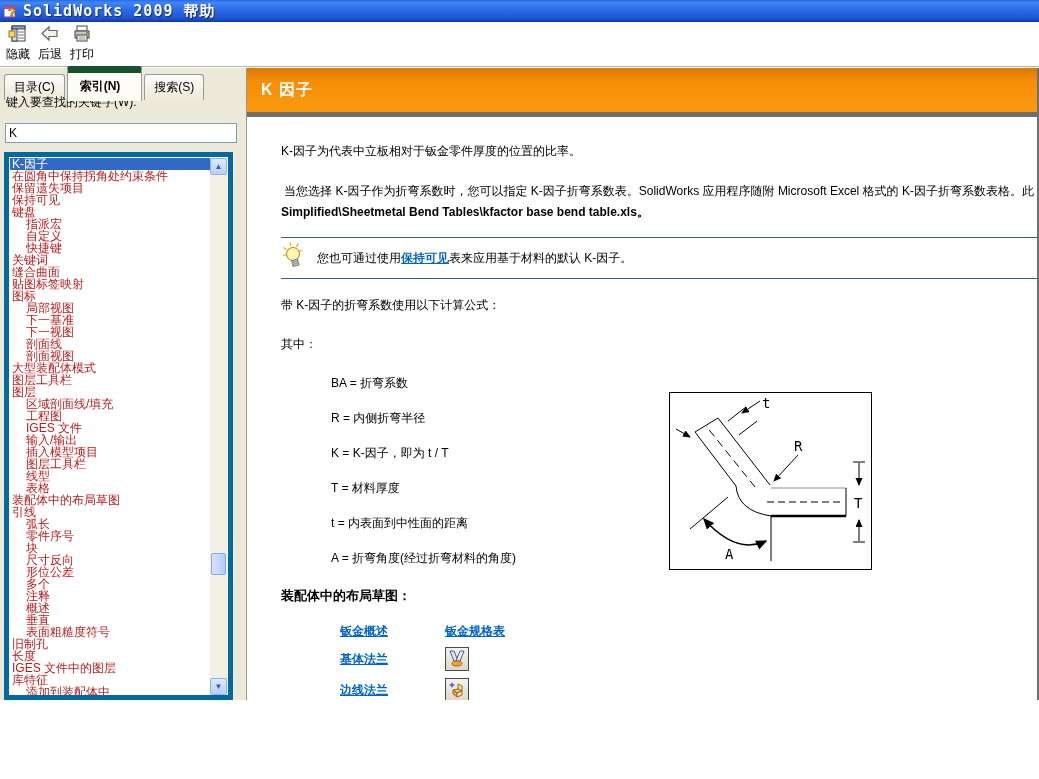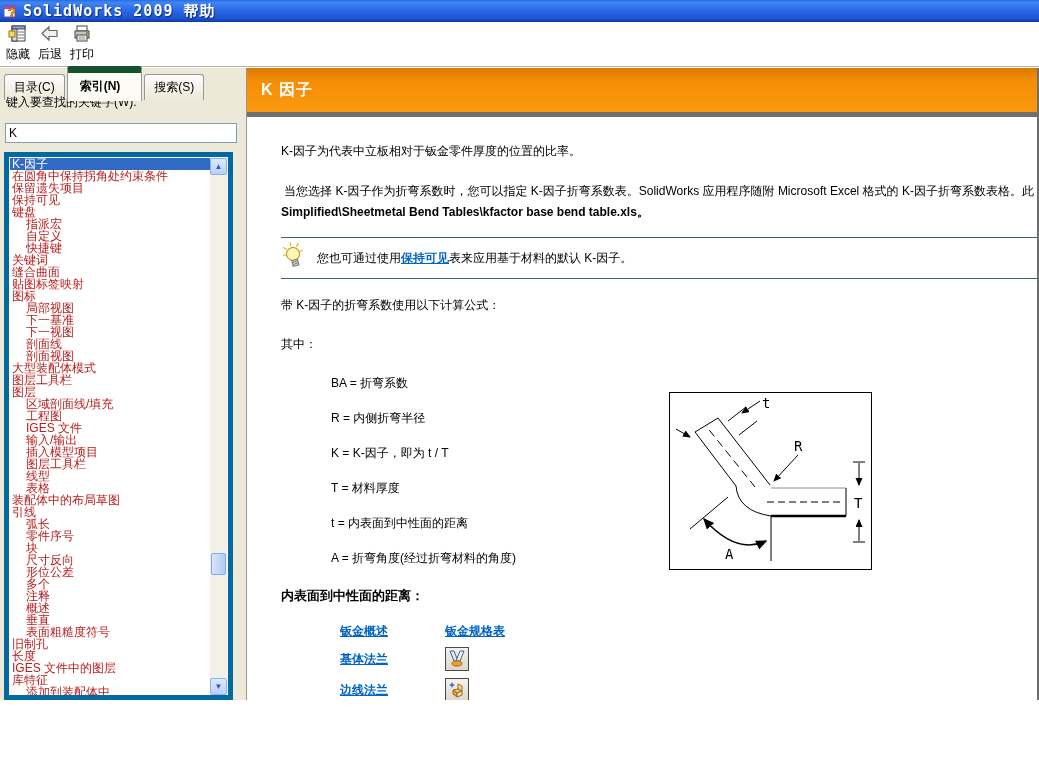--- a/index.html
+++ b/index.html
@@ -274,21 +274,21 @@
 
       <div class="defs">
           <div class="def-row">BA = 折弯系数</div>
           <div class="def-row">R = 内侧折弯半径</div>
           <div class="def-row">K = K-因子，即为 t / T</div>
           <div class="def-row">T = 材料厚度</div>
           <div class="def-row">t = 内表面到中性面的距离</div>
           <div class="def-row">A = 折弯角度(经过折弯材料的角度)</div>
         </div>
 
-      <div class="other-heading">内表面到中性面的距离：</div>
+      <div class="other-heading">装配体中的布局草图：</div>
 
       <div class="links-grid">
         <a class="help-link">钣金概述</a>
         <a class="help-link">钣金规格表</a>
         <a class="help-link">基体法兰</a>
         <span class="icon-btn">
           <svg width="18" height="18" viewBox="0 0 18 18">
             <polygon points="2,1 6,1 10,11 6,11" fill="#dce6f5" stroke="#46628f"></polygon>
             <polygon points="16,1 12,1 8,11 12,11" fill="#eef3fb" stroke="#46628f"></polygon>
             <ellipse cx="9" cy="13.5" rx="5" ry="2.6" fill="#f0a030" stroke="#a86a10"></ellipse>

